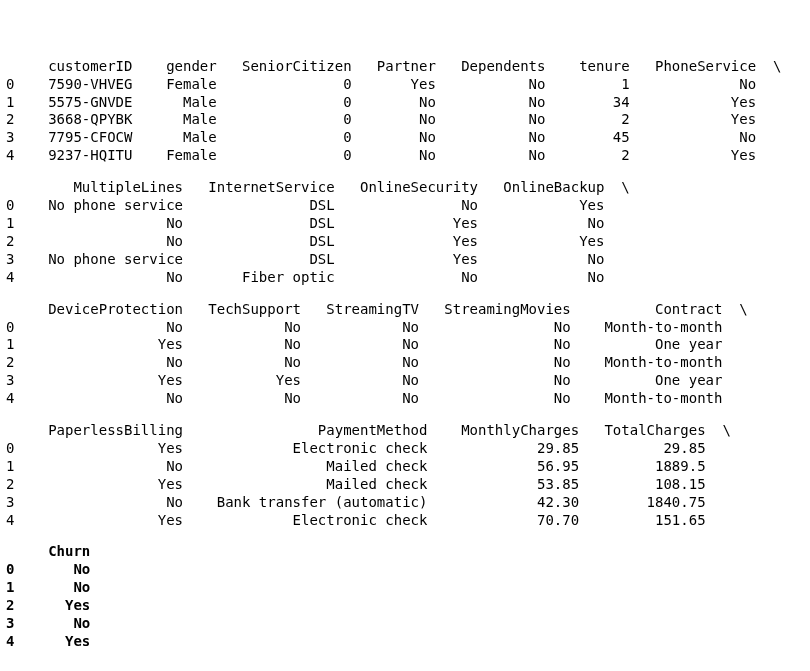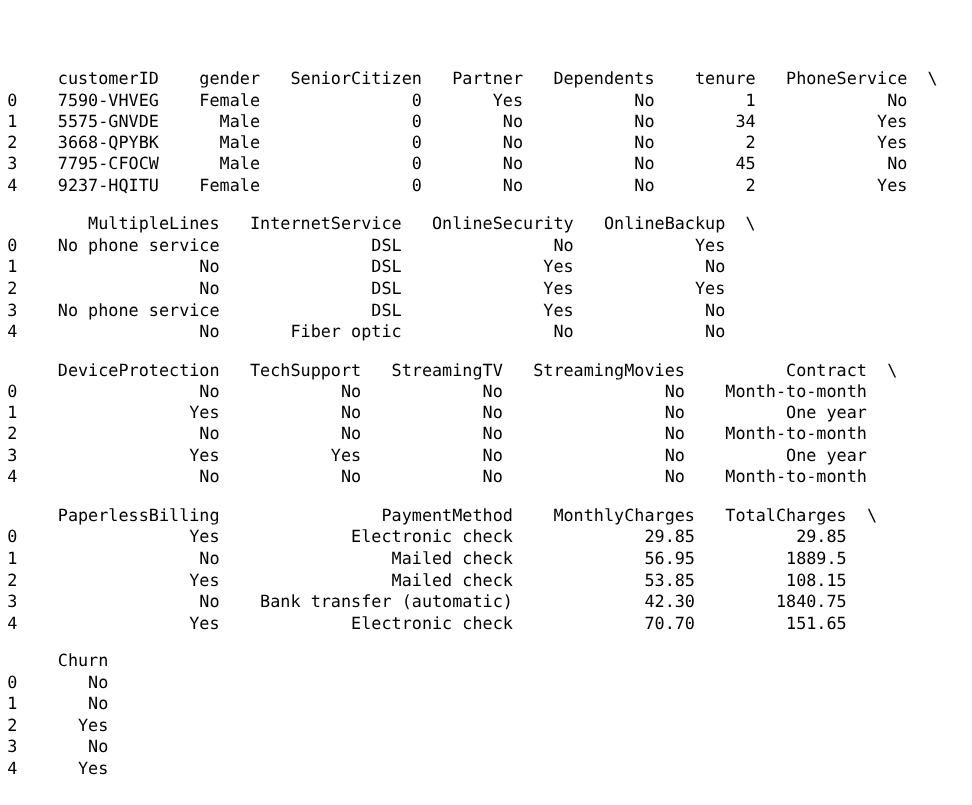--- a/index.html
+++ b/index.html
@@ -10,21 +10,21 @@
   }
   body {
     font-family: "Menlo", "Consolas", "DejaVu Sans Mono", "Courier New", monospace;
     font-size: 14px;
     line-height: 1.28;
     white-space: pre;
     padding: 4px 6px;
     letter-spacing: 0;
   }
   .blk { margin-bottom: 14px; }
-  .blk:last-child { margin-bottom: 0; }
+  .blk:last-child { margin-bottom: 0; font-weight: bold; }
 </style>
 </head>
 <body>
 
 
 <div id="root"><div class="blk"><div>     customerID    gender   SeniorCitizen   Partner   Dependents    tenure   PhoneService  \</div><div>0    7590-VHVEG    Female               0       Yes           No         1             No</div><div>1    5575-GNVDE      Male               0        No           No        34            Yes</div><div>2    3668-QPYBK      Male               0        No           No         2            Yes</div><div>3    7795-CFOCW      Male               0        No           No        45             No</div><div>4    9237-HQITU    Female               0        No           No         2            Yes</div></div><div class="blk"><div>        MultipleLines   InternetService   OnlineSecurity   OnlineBackup  \</div><div>0    No phone service               DSL               No            Yes</div><div>1                  No               DSL              Yes             No</div><div>2                  No               DSL              Yes            Yes</div><div>3    No phone service               DSL              Yes             No</div><div>4                  No       Fiber optic               No             No</div></div><div class="blk"><div>     DeviceProtection   TechSupport   StreamingTV   StreamingMovies          Contract  \</div><div>0                  No            No            No                No    Month-to-month</div><div>1                 Yes            No            No                No          One year</div><div>2                  No            No            No                No    Month-to-month</div><div>3                 Yes           Yes            No                No          One year</div><div>4                  No            No            No                No    Month-to-month</div></div><div class="blk"><div>     PaperlessBilling                PaymentMethod    MonthlyCharges   TotalCharges  \</div><div>0                 Yes             Electronic check             29.85          29.85</div><div>1                  No                 Mailed check             56.95         1889.5</div><div>2                 Yes                 Mailed check             53.85         108.15</div><div>3                  No    Bank transfer (automatic)             42.30        1840.75</div><div>4                 Yes             Electronic check             70.70         151.65</div></div><div class="blk"><div>     Churn</div><div>0       No</div><div>1       No</div><div>2      Yes</div><div>3       No</div><div>4      Yes</div></div></div>
 
 
 
 </body></html>

